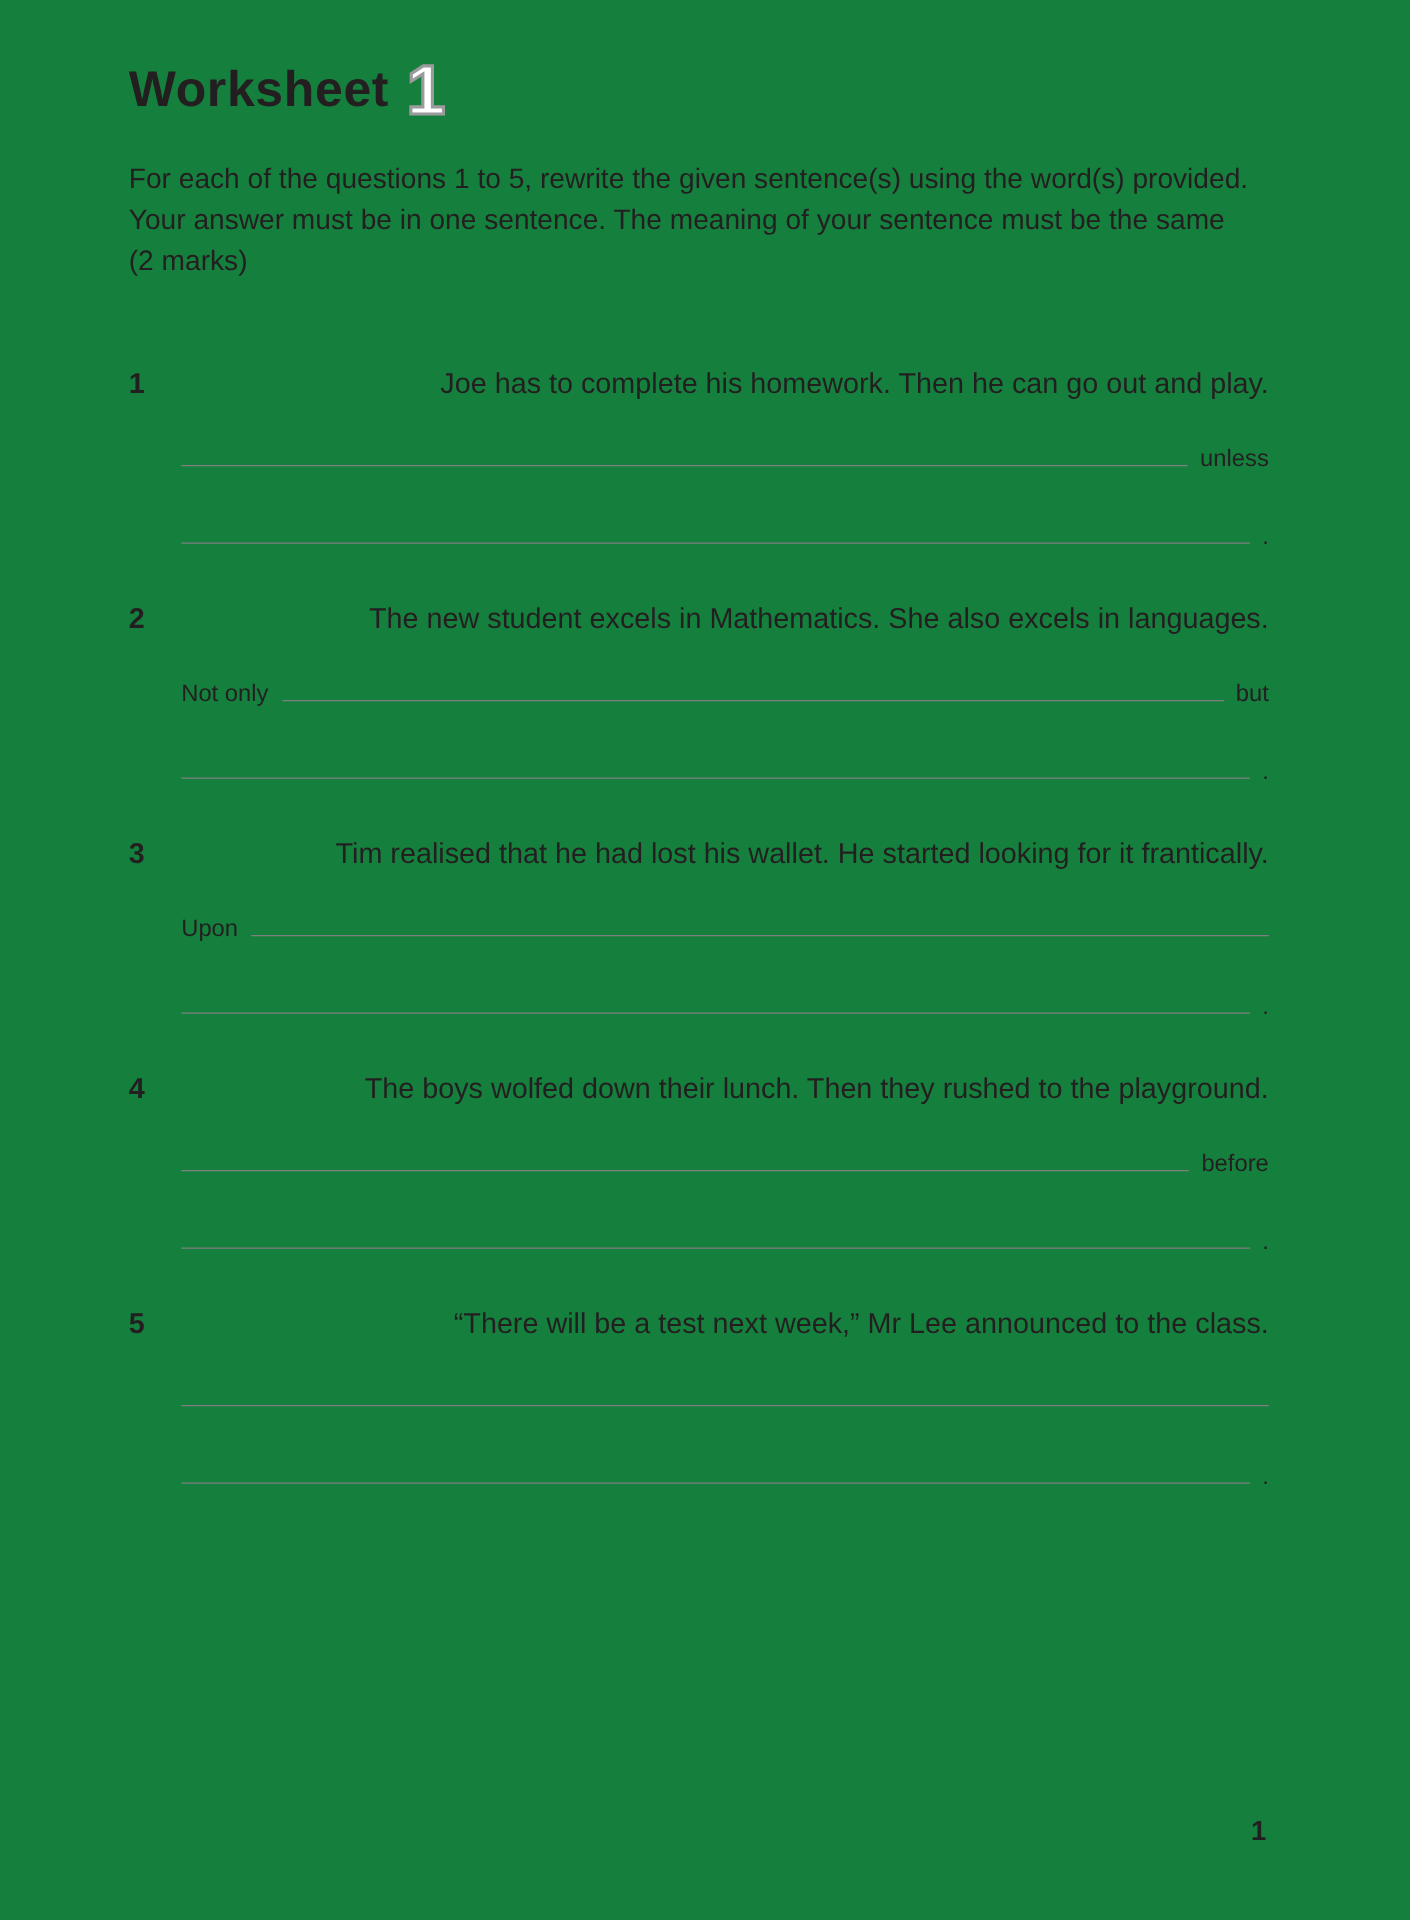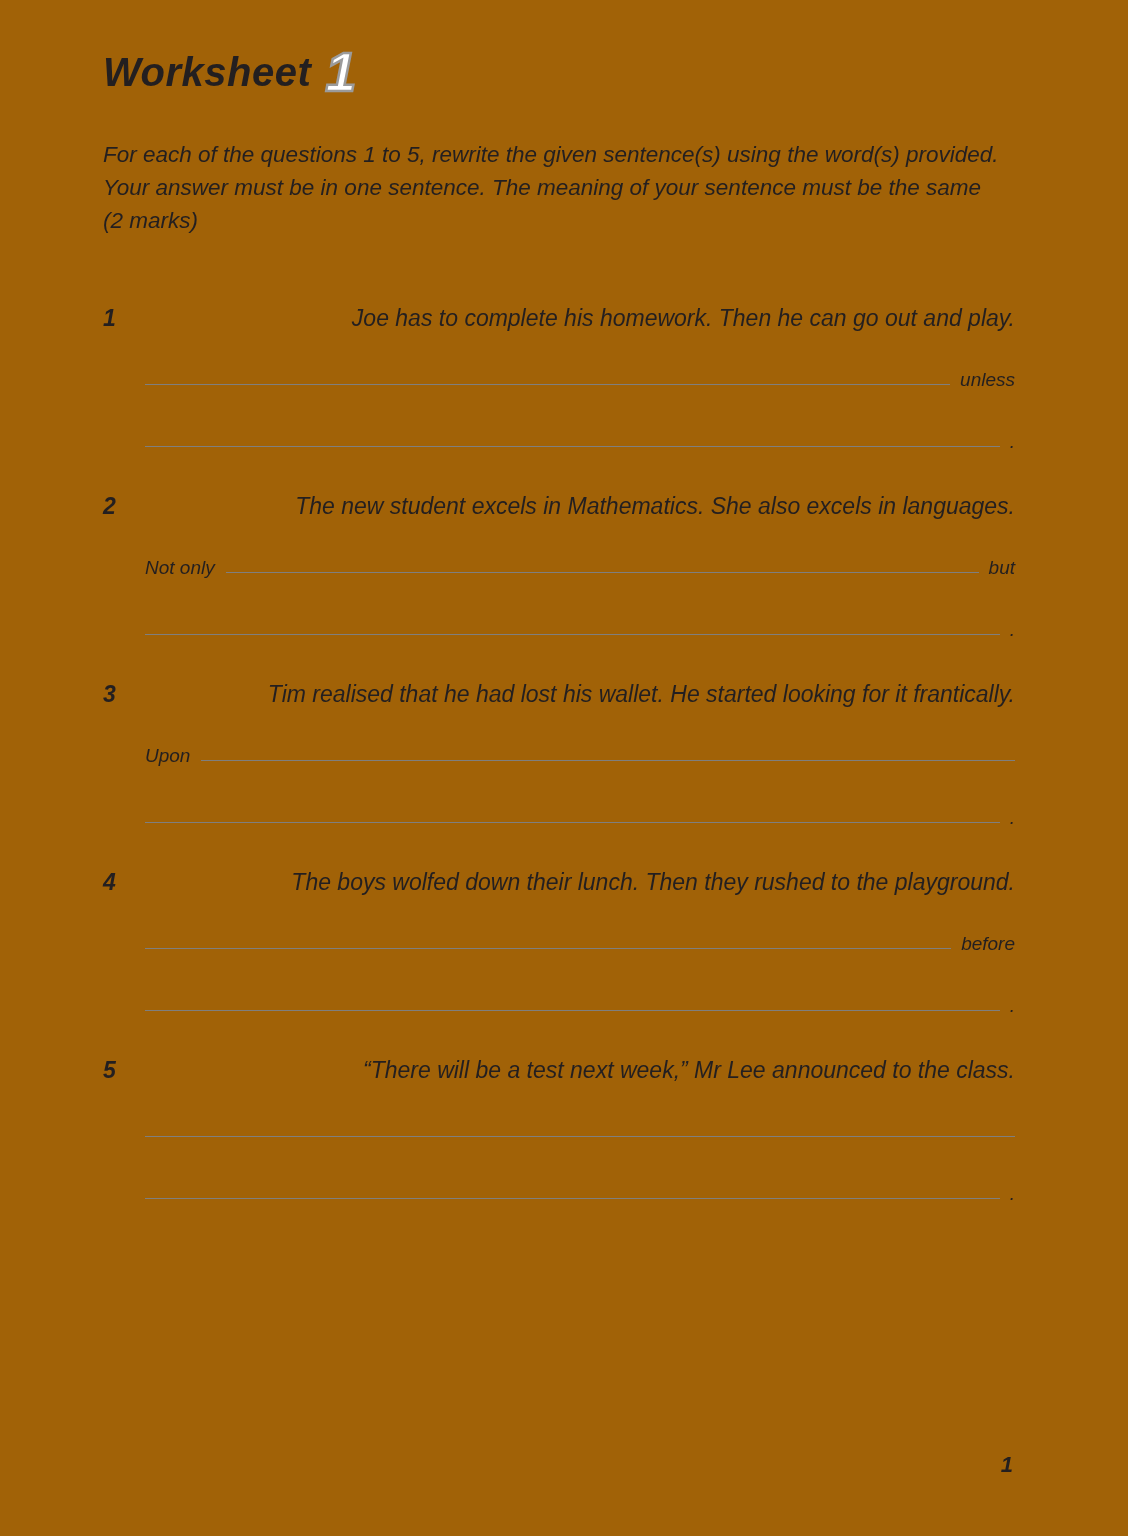--- a/index.html
+++ b/index.html
@@ -6,23 +6,22 @@
   html, body { background: #ffffff; }
   body {
     width: 1128px; height: 1536px;
     font-family: "Liberation Sans", sans-serif;
     color: #231f20;
   }
   .page {
     position: relative;
     width: 1128px; height: 1536px;
     padding: 46px 113px 0 103px;
-    background: #a16207;
+    background: #15803d;
     overflow: hidden;
-    font-style: italic;
   }
   
   .title-row {
     display: flex;
     align-items: flex-end;
     gap: 14px;
   }
   .ws-title {
     font-size: 40px;
     font-weight: bold;
@@ -36,21 +35,21 @@
     color: #ffffff;
     -webkit-text-stroke: 2.5px #9b9b9b;
     position: relative;
     top: 3px;
   }
   @supports not (-webkit-text-stroke: 1px black) {
     .ws-num { color: #b5b5b5; }
   }
   
   .instructions {
-    margin-top: 46px;
+    margin-top: 34px;
     font-size: 22.5px;
   }
   .instr-line {
     line-height: 33px;
     white-space: nowrap;
   }
   .instr-last {
     display: flex;
     justify-content: space-between;
     white-space: nowrap;

